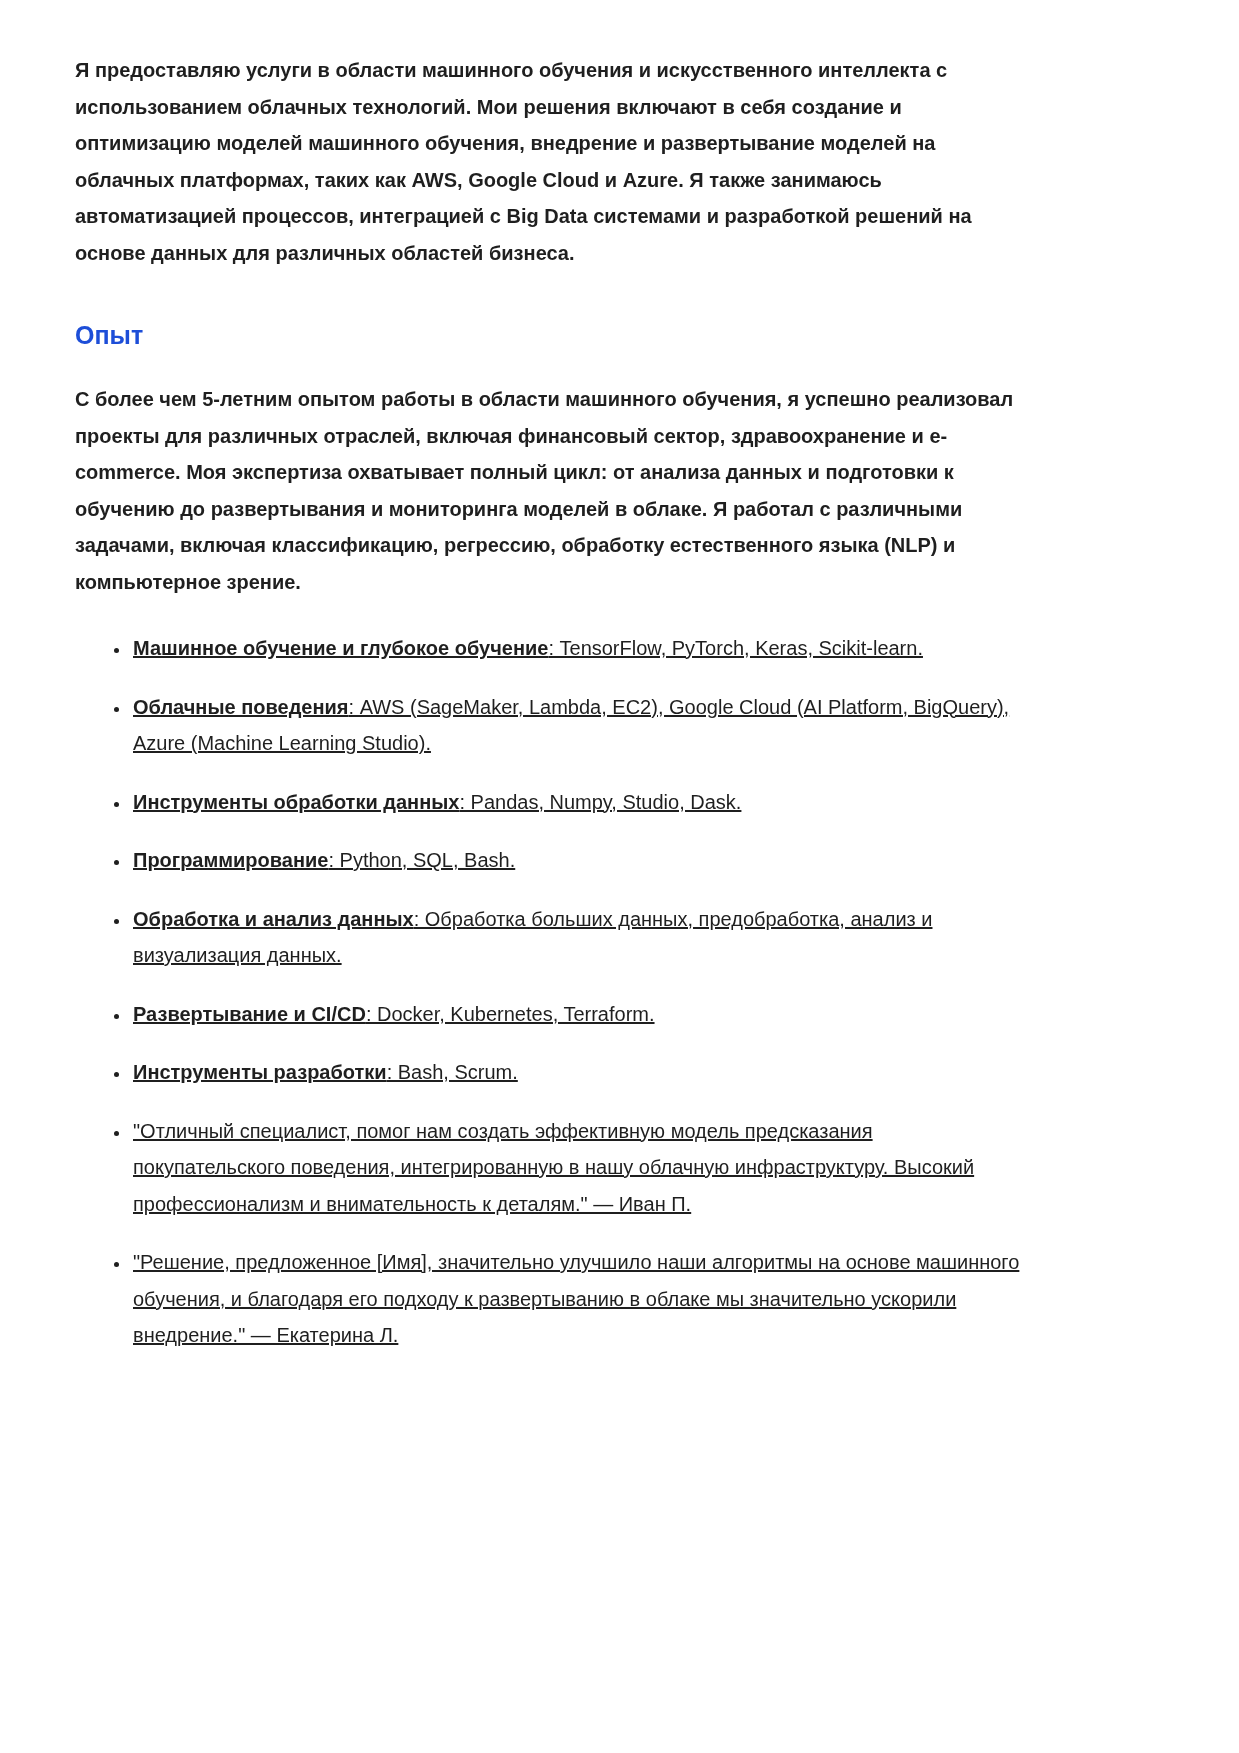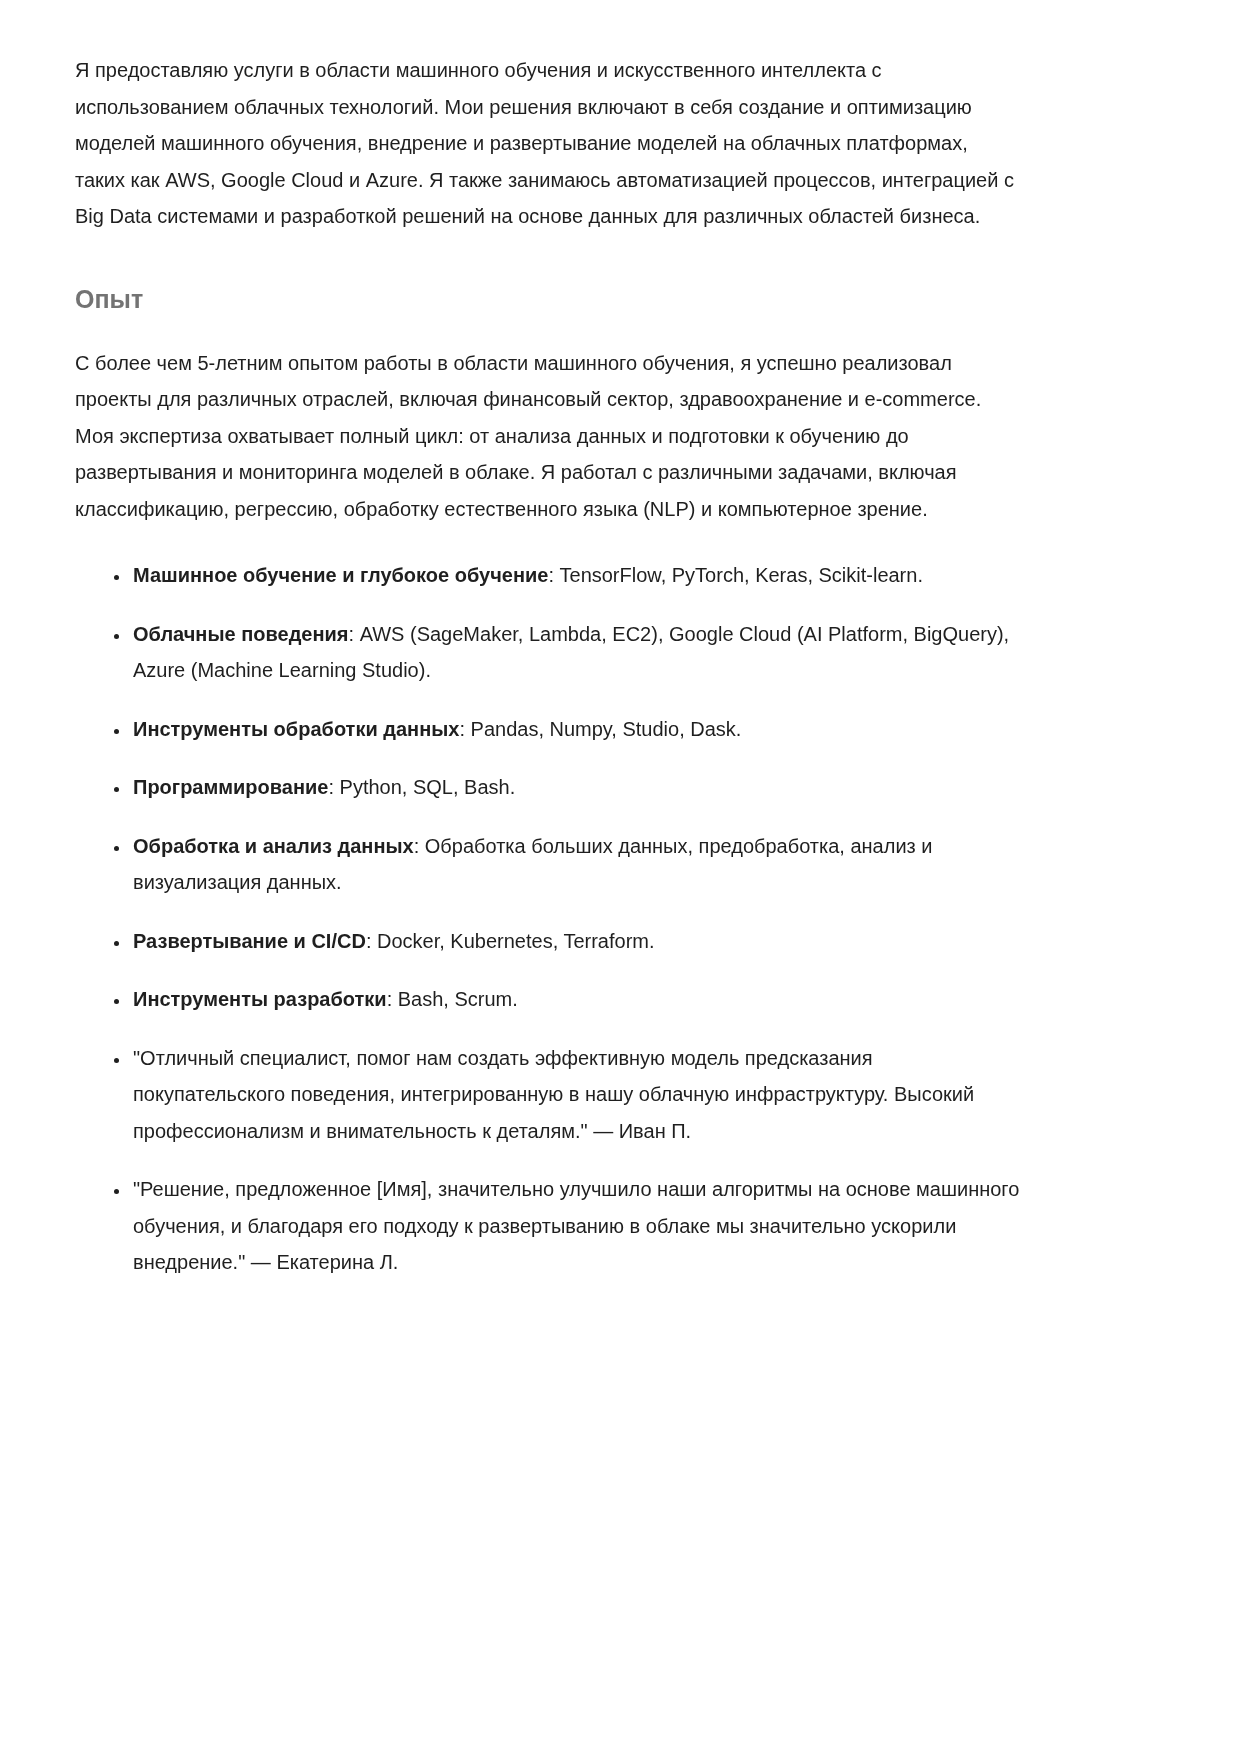--- a/index.html
+++ b/index.html
@@ -17,35 +17,36 @@
   .page {
     box-sizing: border-box;
     width: 1239px;
     min-height: 1753px;
     padding: 52px 218px 60px 75px;
   }
   p.body-text {
     font-size: 20px;
     line-height: 36.5px;
     margin: 0 0 30px 0;
-    font-weight: 400;
+    font-weight: 700;
   }
   h2.section-heading {
     font-size: 25px;
     line-height: 32px;
     font-weight: 700;
-    color: #737373;
+    color: #1d4ed8;
     margin: 48px 0 30px 0;
   }
   ul.doc-list {
     margin: 12px 0 18px 0;
     padding: 0 0 0 56px;
     list-style: disc outside;
     font-size: 20px;
     line-height: 36.5px;
+    text-decoration: underline;
   }
   ul.doc-list > li {
     margin: 0 0 22px 0;
     padding-left: 2px;
   }
   ul.doc-list > li::marker {
     color: #1f1f1f;
     font-size: 18px;
   }
   .skill-label {

